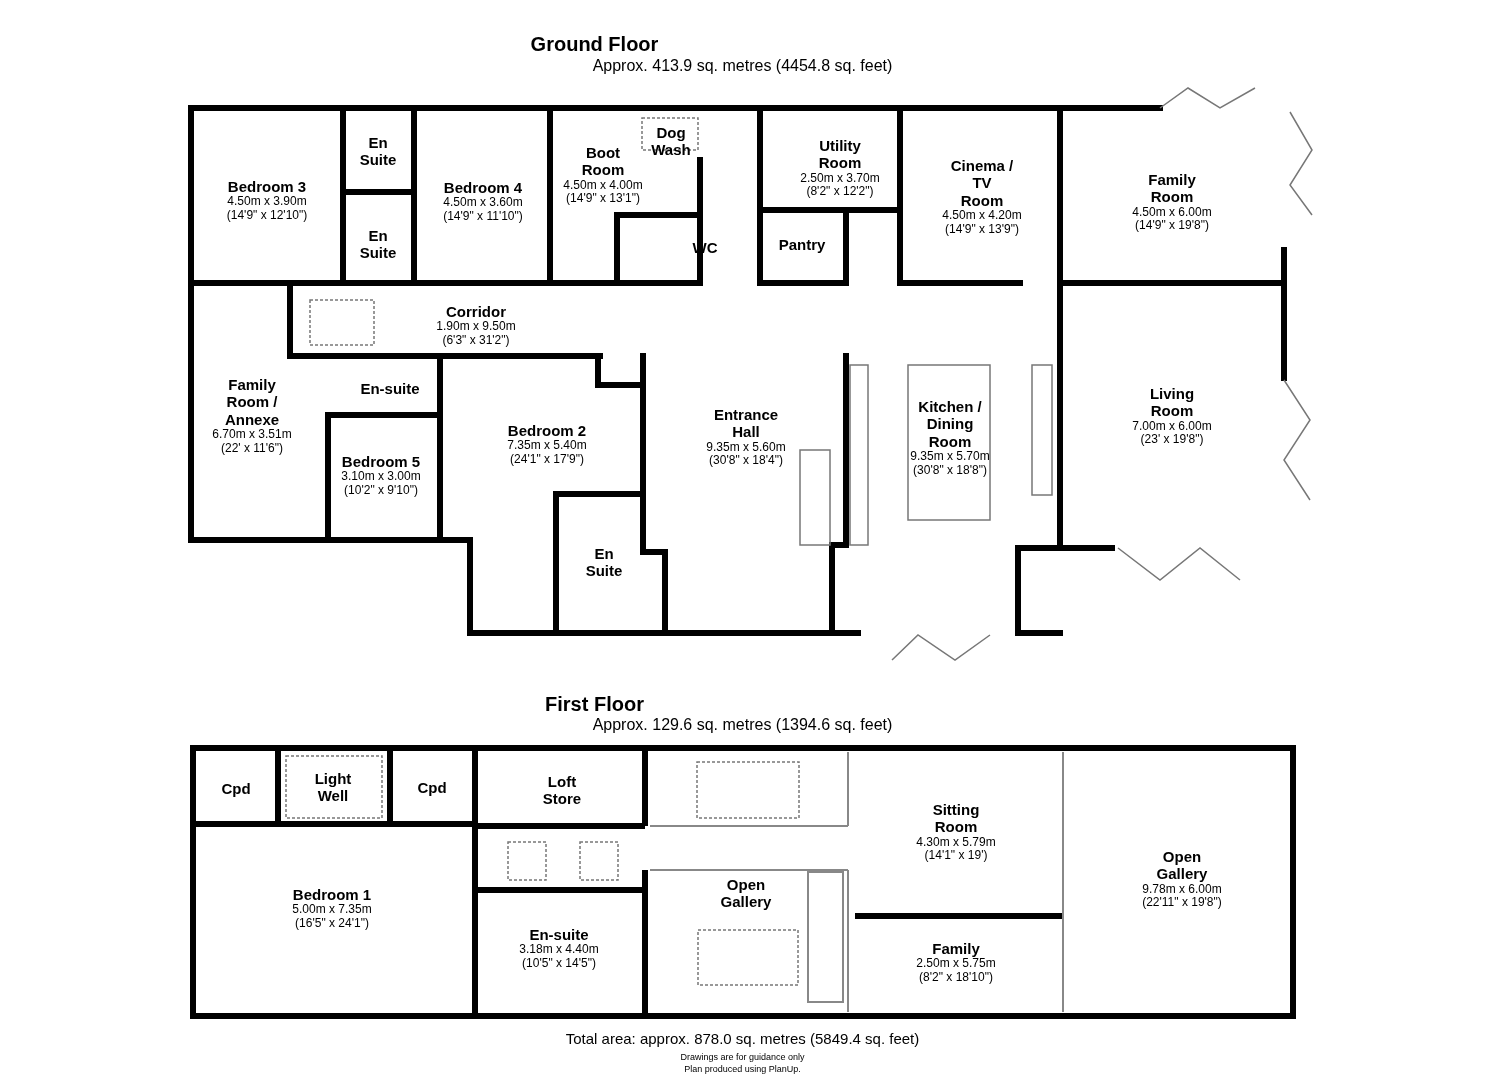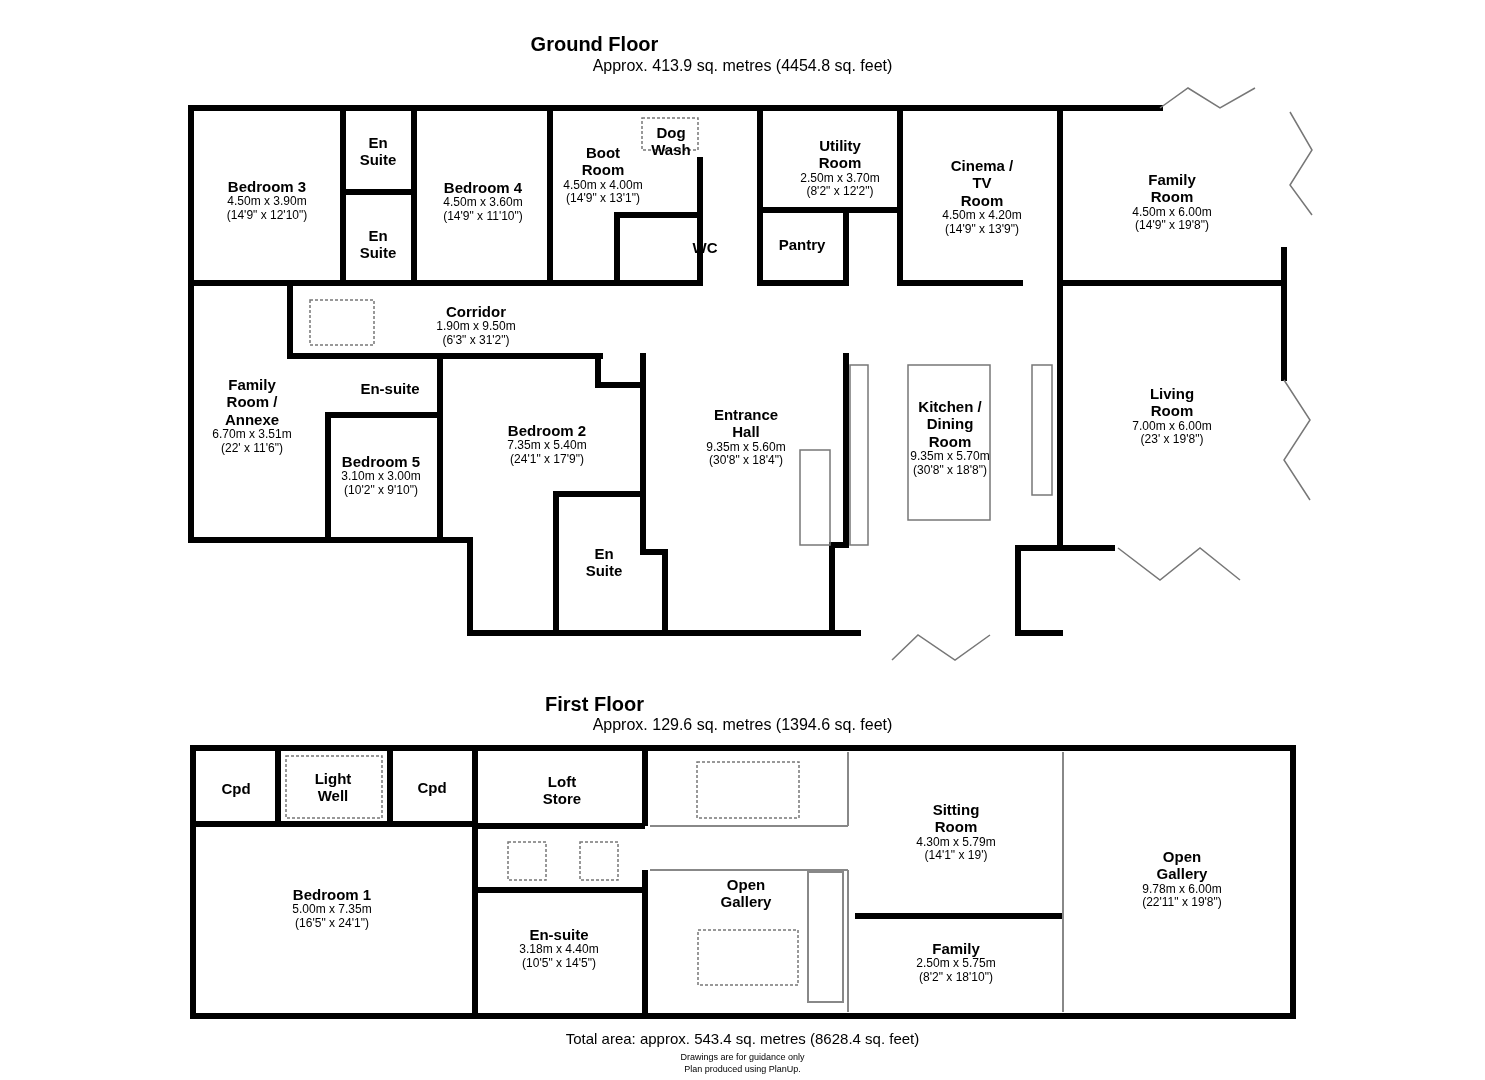--- a/index.html
+++ b/index.html
@@ -252,15 +252,15 @@
     <span class="dim">2.50m x 5.75m</span>
     <span class="dim">(8'2" x 18'10")</span>
   </div>
 <div class="label" style="left:1182px; top:848px;">
     <span class="name">Open
 Gallery</span>
     <span class="dim">9.78m x 6.00m</span>
     <span class="dim">(22'11" x 19'8")</span>
   </div>
 
-<div class="total">Total area: approx. 543.4 sq. metres (8628.4 sq. feet)</div>
+<div class="total">Total area: approx. 878.0 sq. metres (5849.4 sq. feet)</div>
 <div class="note" style="top:1052px;">Drawings are for guidance only</div>
 <div class="note" style="top:1064px;">Plan produced using PlanUp.</div>
 
 </body></html>

